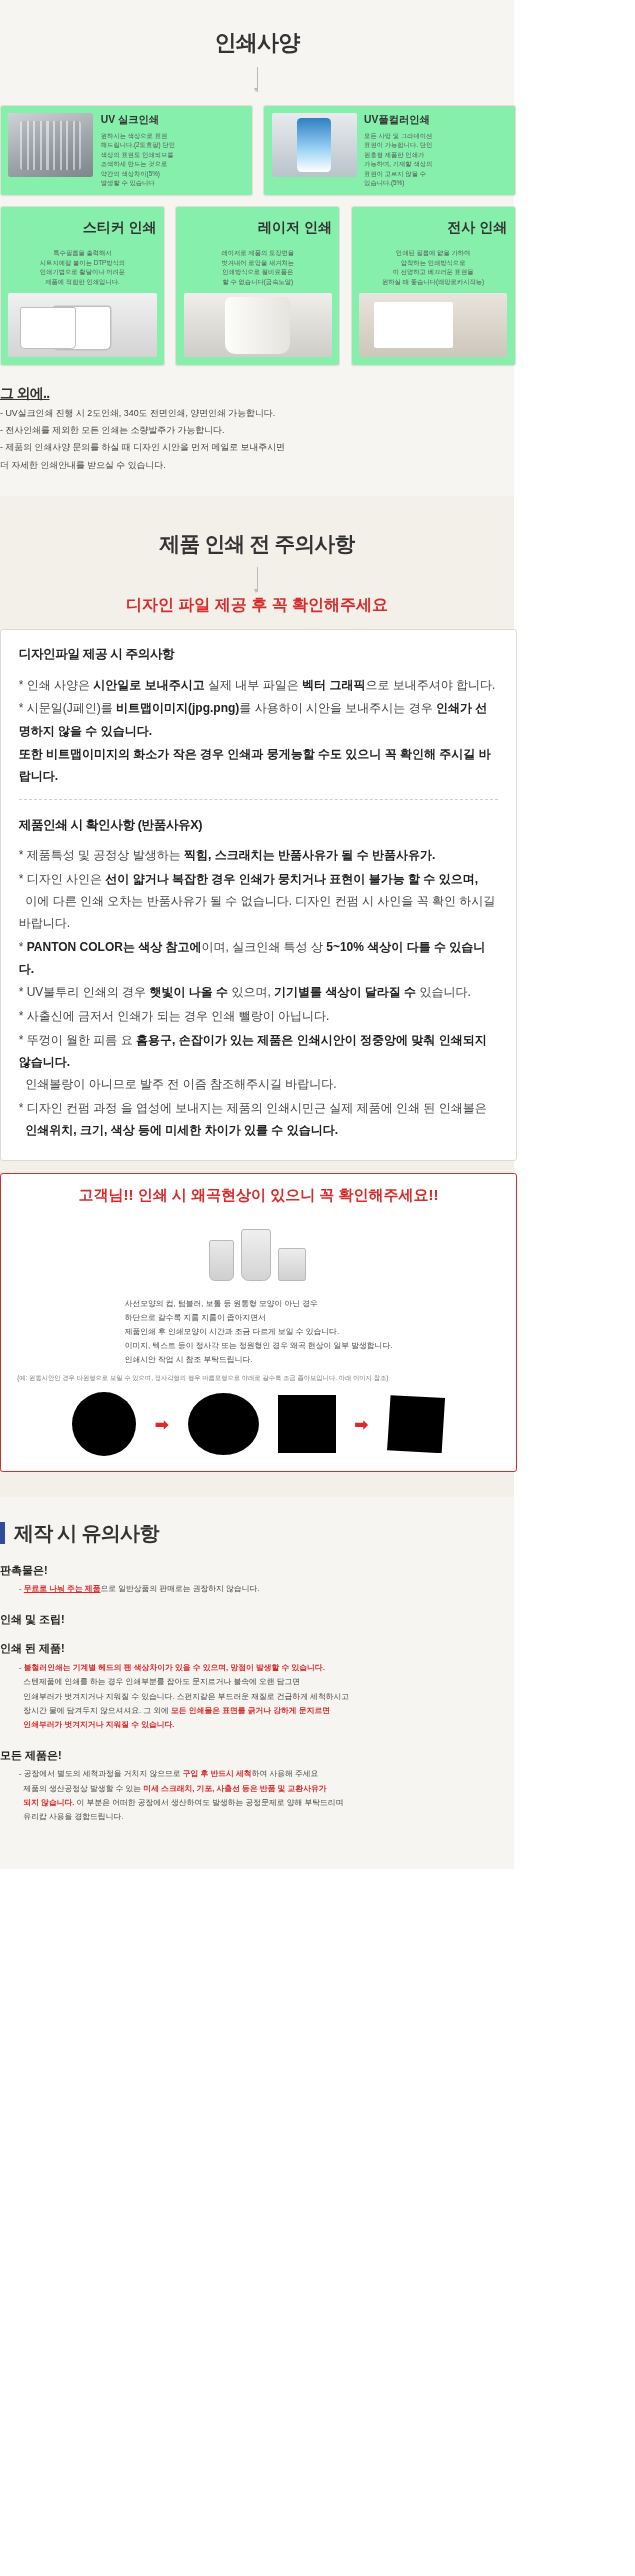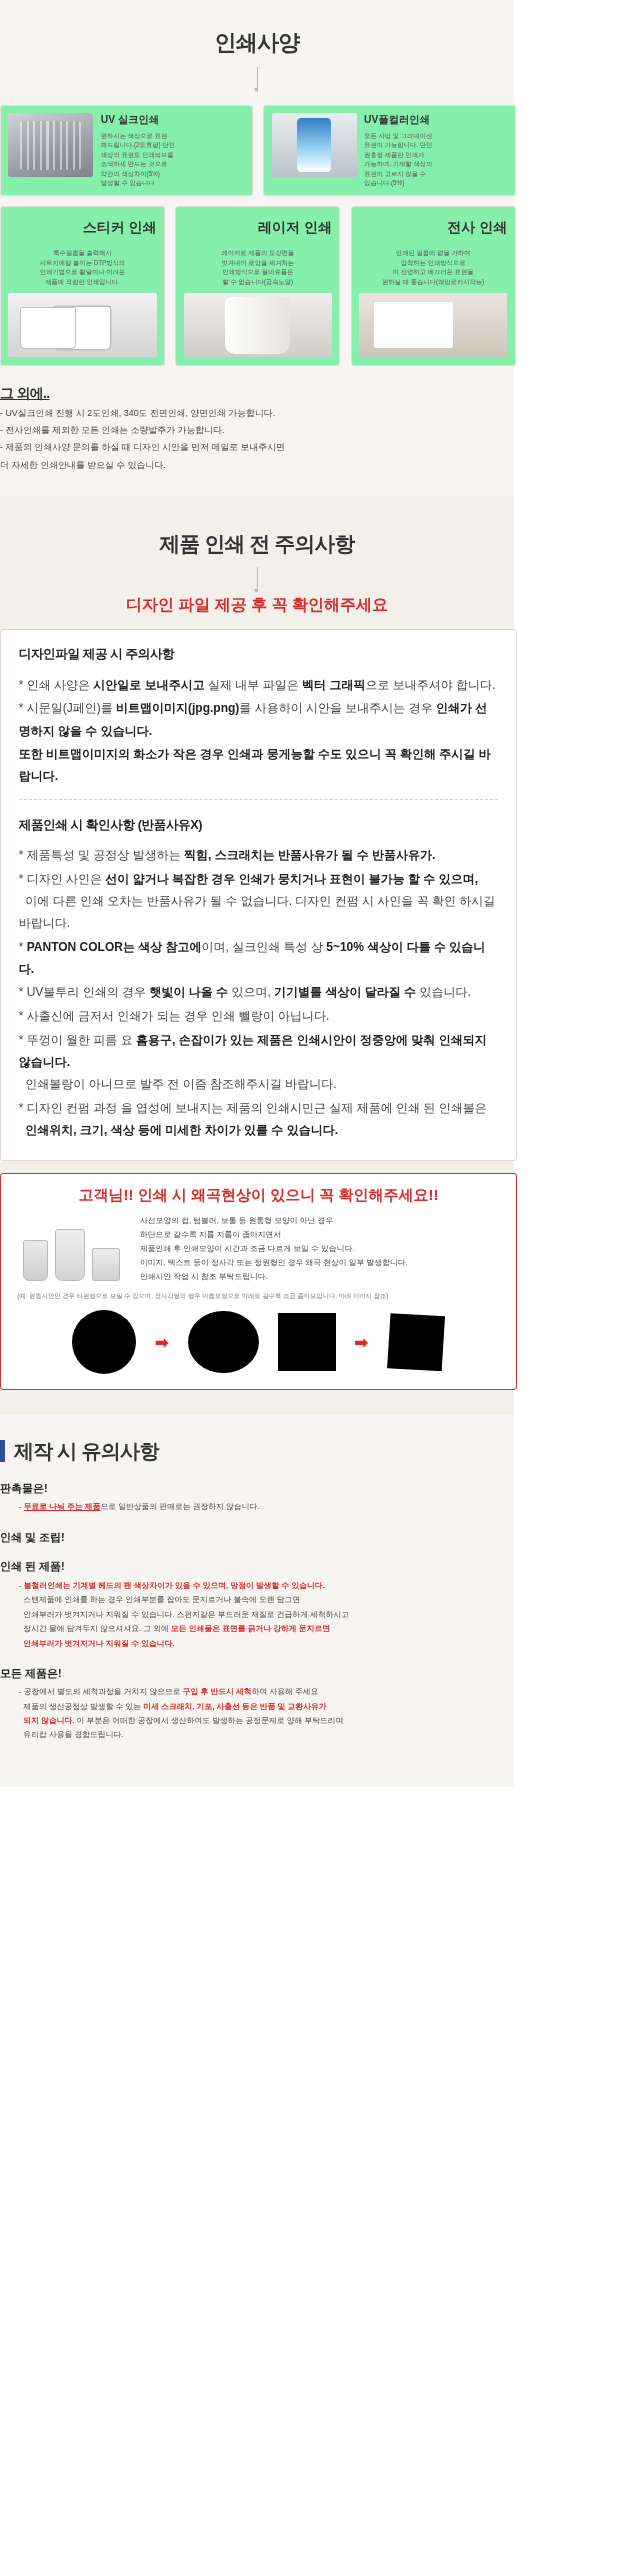--- a/index.html
+++ b/index.html
@@ -95,21 +95,21 @@
   .bullet { font-size:12px; line-height:1.85; color:#444; margin-bottom:1.5px;}
   .bullet b { color:#222; }
   .dashed { border-top:0.7px dashed #cfcfcf; margin:11.8px 0 10.3px 0; }
 
   
   .warnbox {
     width:517px; margin: 11.8px auto 0 auto; background:#fff;
     border:1.5px solid #d92b2b; border-radius:3px; padding: 11.8px 16.2px 14.8px 16.2px;
   }
   .warn-title { text-align:center; color:#d92b2b; font-weight:bold; font-size:15px; margin-bottom:8.9px;}
-  .warn-flex { display:flex; gap:11.8px; align-items:flex-start; }
+  .warn-flex { display:flex; gap:11.8px; align-items:center;flex-direction:column; }
   .warn-img { width:111px; height:71px; background:#fff; position:relative; flex:0 0 auto;}
   .cupA, .cupB, .cupC { position:absolute; bottom:4.4px; background:#dcdcdc; border:0.7px solid #b9b9b9;}
   .cupA { left:5.9px; width:25px; height:41px; border-radius:2.2px 2.2px 5.9px 5.9px; background:linear-gradient(180deg,#e9e9e9,#cfcfcf);}
   .cupB { left:38px; width:29.5px; height:52px; border-radius:3px 3px 7.4px 7.4px; background:linear-gradient(180deg,#efefef,#d4d4d4);}
   .cupC { left:75px; width:28px; height:32.5px; border-radius:2.2px; background:linear-gradient(180deg,#ededed,#d0d0d0);}
   .warn-text { font-size:7.8px; line-height:1.8; color:#444; flex:1;}
   .warn-note { font-size:6.3px; color:#777; margin-top:7.4px; }
 
   .shapes { display:flex; align-items:center; justify-content:center; gap:19px; margin-top:8.9px; }
   .shape-sq { width:58px; height:58px; background:#000; }

